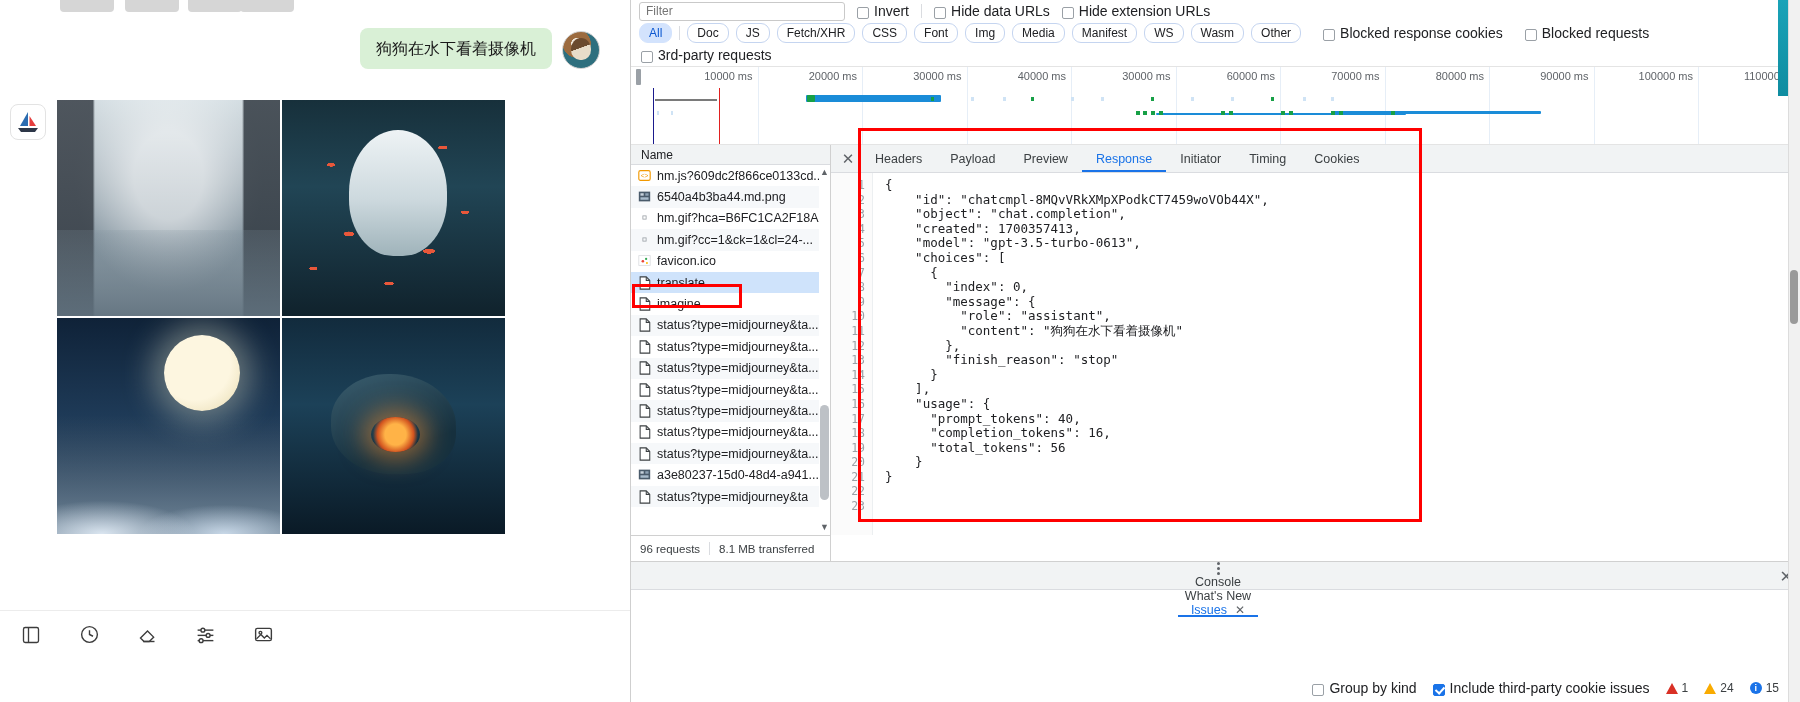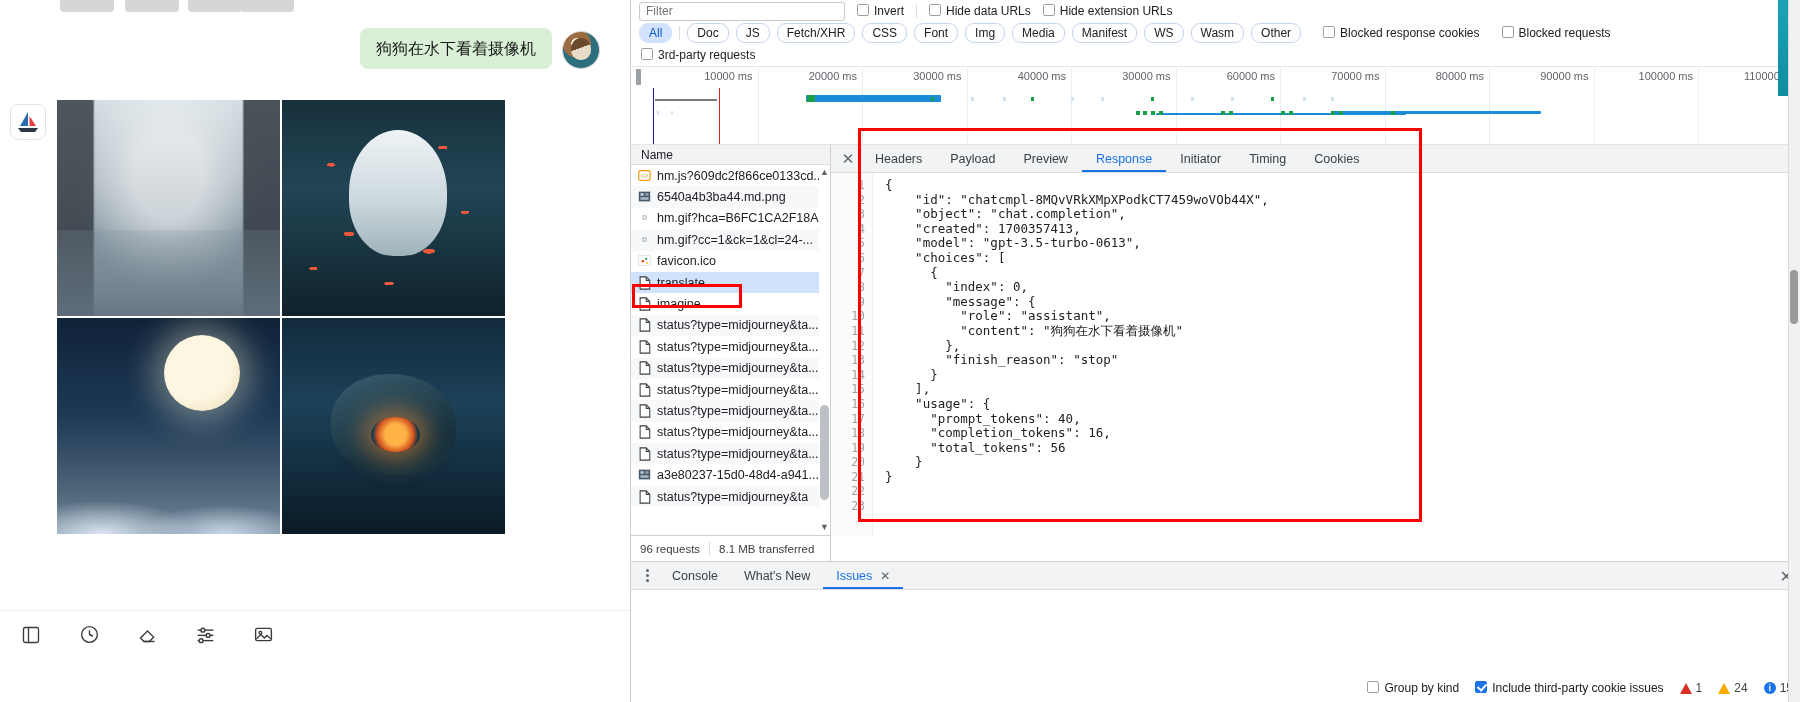--- a/index.html
+++ b/index.html
@@ -157,21 +157,21 @@
   .filter-bar {
     position: absolute; left: 0; top: 0; width: 1170px; height: 22px;
     display: flex; align-items: center; padding: 0 8px; gap: 12px;
     background: #ffffff;
   }
   .filter-input {
     width: 206px; height: 19px; border: 1px solid #c9c9c9; border-radius: 3px;
     font-size: 12px; color: #8b8b8b; padding: 0 6px; background: #fff;
     outline: none;
   }
-  .cb-wrap { display: flex; align-items: flex-start; gap: 5px; font-size: 12px; color: #202124; white-space: nowrap; }
+  .cb-wrap { display: flex; align-items: flex-end; gap: 5px; font-size: 14px; color: #202124; white-space: nowrap; }
   .cb {
     width: 12px; height: 12px; border: 1px solid #9aa0a6; border-radius: 2px; background: #fff;
     display: inline-block; flex: 0 0 auto;
   }
   .cb.checked { background: #1a73e8; border-color: #1a73e8; position: relative; }
   .cb.checked::after {
     content:""; position:absolute; left:3px; top:0px; width:4px; height:7px;
     border: solid #fff; border-width: 0 2px 2px 0; transform: rotate(42deg);
   }
   .vsep { width:1px; height:14px; background:#dadce0; }
@@ -298,41 +298,41 @@
   
   .redbox { position: absolute; border: 3px solid #ff0000; pointer-events: none; z-index: 40; }
 
   
   .drawer {
     position: absolute; left: 0; top: 561px; width: 1170px; height: 141px;
     border-top: 1px solid #d0d0d0; background: #fff;
   }
   .drawer-tabs {
     height: 28px; background: #f1f3f4; border-bottom: 1px solid #dadce0;
-    display: flex; align-items: center; padding-left: 4px;
+    display: flex; align-items: center; padding-left: 4px; flex-direction: column;
   }
   .kebab {
     width: 24px; height: 100%; display: flex; flex-direction: column; gap: 2px;
     align-items: center; justify-content: center; cursor: pointer;
   }
   .kebab i { width: 3px; height: 3px; background: #5f6368; border-radius: 50%; display:block; }
   .dr-tab {
     font-size: 12.5px; color: #3c4043; padding: 0 13px; height: 100%;
     display: flex; align-items: center; gap: 8px; cursor: pointer;
   }
   .dr-tab.active { color: #1a73e8; box-shadow: inset 0 -2px 0 #1a73e8; }
   .dr-x { font-size: 12px; color: #5f6368; }
 
   .issues-bar {
     position: absolute; left: 0; top: 29px; width: 1170px; height: 30px;
   }
   .issues-bottom {
     position: absolute; left: 0; bottom: 0; width: 1170px; height: 28px;
     display: flex; align-items: center; justify-content: flex-end; gap: 16px;
-    padding-right: 8px; font-size: 12px; color: #202124;
+    padding-right: 22px; font-size: 12px; color: #202124;
   }
   .badge { display: flex; align-items: center; gap: 4px; font-size: 12px; color:#3c4043; }
   .tri {
     width: 0; height: 0; border-left: 6px solid transparent; border-right: 6px solid transparent;
     border-bottom: 11px solid #d93025; position: relative;
   }
   .circ-i {
     width: 12px; height: 12px; border-radius: 50%; background: #1a73e8;
     color: #fff; font-size: 9px; display:flex; align-items:center; justify-content:center;
     font-weight: bold;

